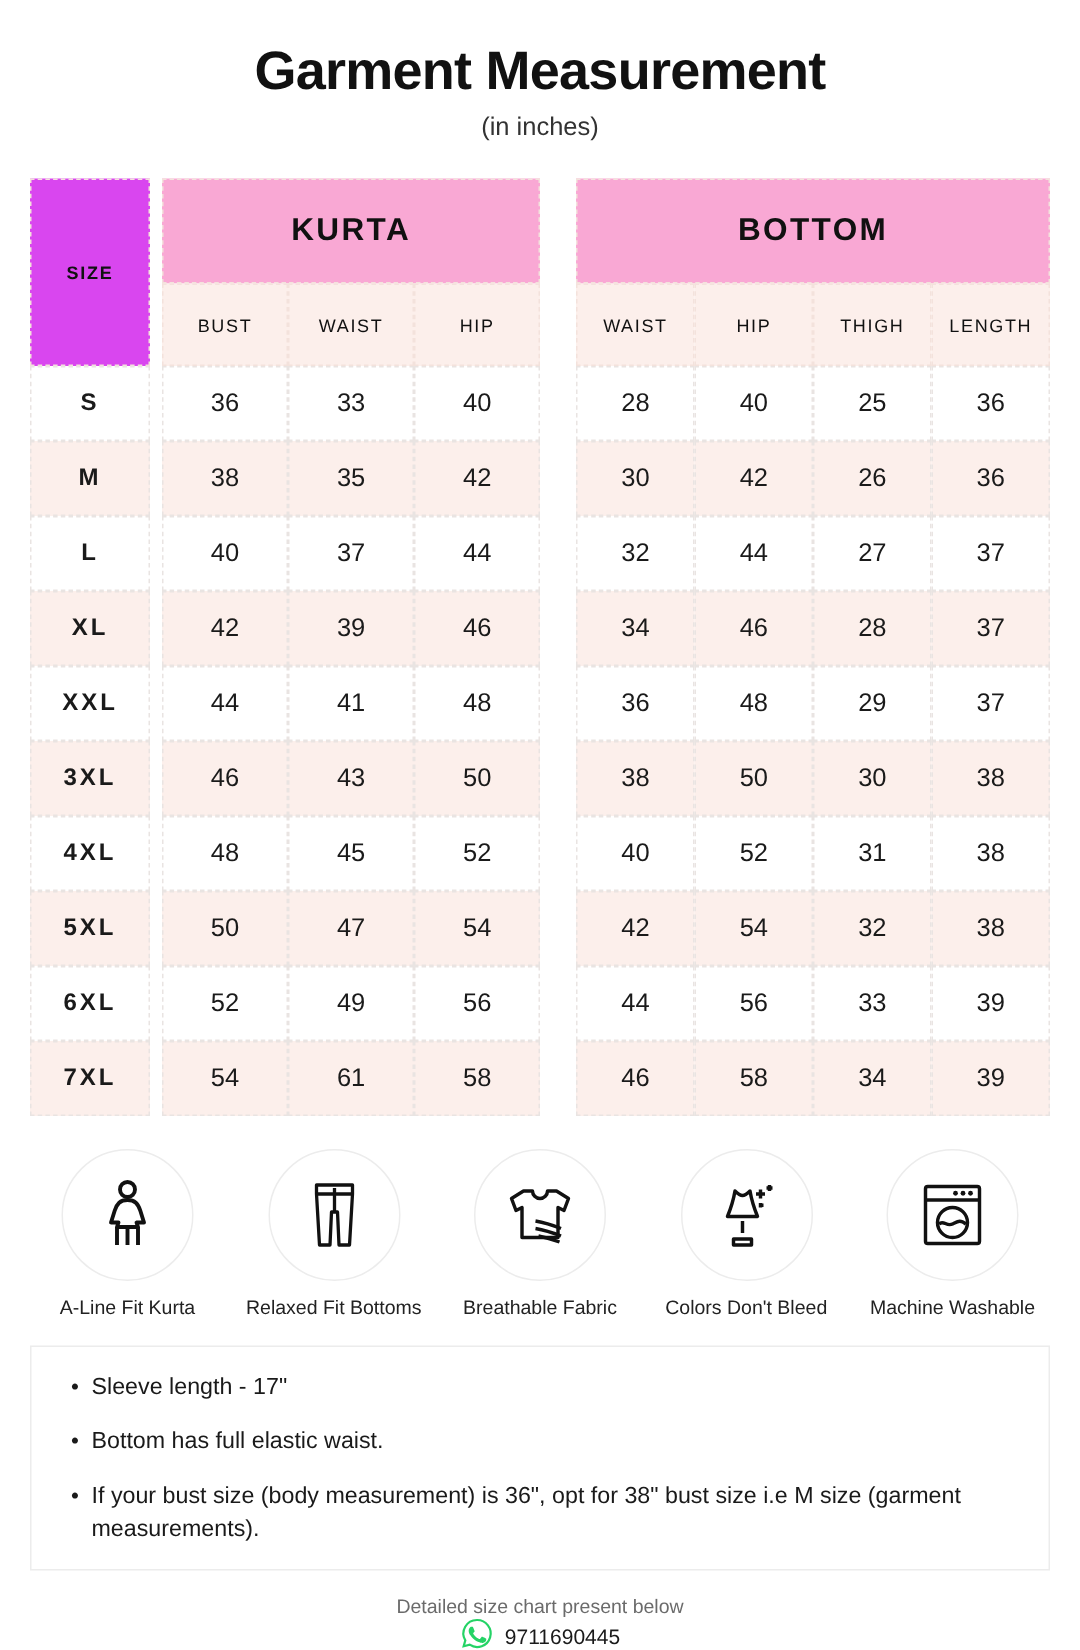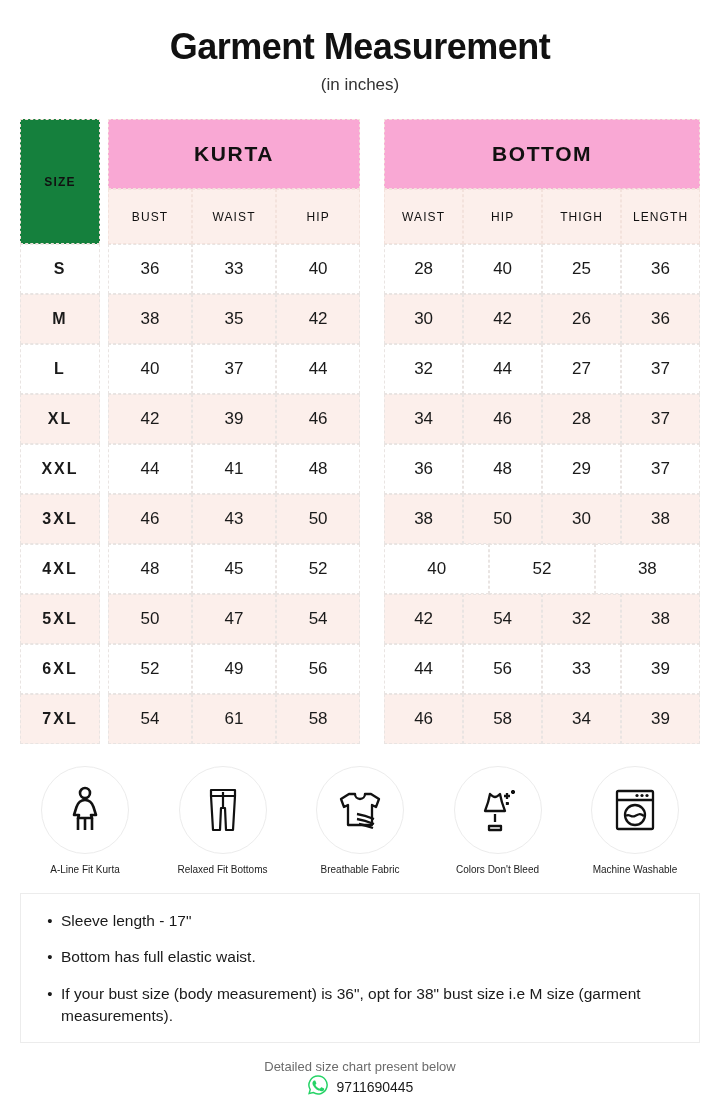--- a/index.html
+++ b/index.html
@@ -50,21 +50,21 @@
     background: #ffffff;
   }
   .cell.pink { background: #fcefeb; }
 
   
   .size-head {
     height: 125px;
     display: flex;
     align-items: center;
     justify-content: center;
-    background: #15803d;
+    background: #d946ef;
     border: 1px dashed #f3e2dc;
     font-size: 12px;
     font-weight: bold;
     letter-spacing: 1.2px;
     color: #111111;
   }
   .size-cell { font-weight: bold; font-size: 16px; letter-spacing: 2px; }
 
   
   .group-title {
@@ -107,21 +107,21 @@
     width: 88px; height: 88px;
     margin: 0 auto;
     border-radius: 50%;
     border: 1px solid #ececec;
     display: flex;
     align-items: center;
     justify-content: center;
   }
   .feature-label {
     margin-top: 10px;
-    font-size: 10px;
+    font-size: 13px;
     color: #222222;
     white-space: nowrap;
   }
 
   
   .notes {
     margin: 18px 20px 0 20px;
     border: 1px solid #ececec;
     padding: 16px 18px 14px 18px;
   }
@@ -286,20 +286,21 @@
         </div>
         <div class="data-row">
           <div class="cell pink">38</div>
           <div class="cell pink">50</div>
           <div class="cell pink">30</div>
           <div class="cell pink">38</div>
         </div>
         <div class="data-row">
           <div class="cell">40</div>
           <div class="cell">52</div>
+          <div class="cell">31</div>
           <div class="cell">38</div>
         </div>
         <div class="data-row">
           <div class="cell pink">42</div>
           <div class="cell pink">54</div>
           <div class="cell pink">32</div>
           <div class="cell pink">38</div>
         </div>
         <div class="data-row">
           <div class="cell">44</div>

